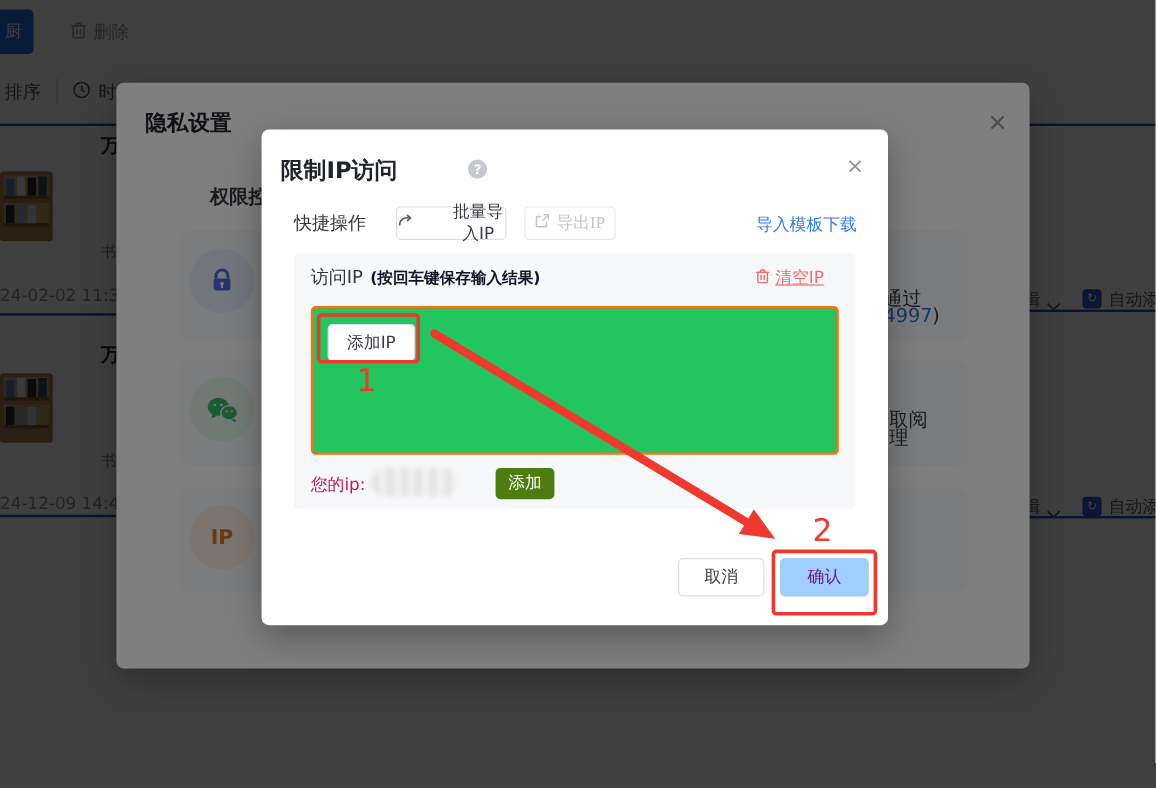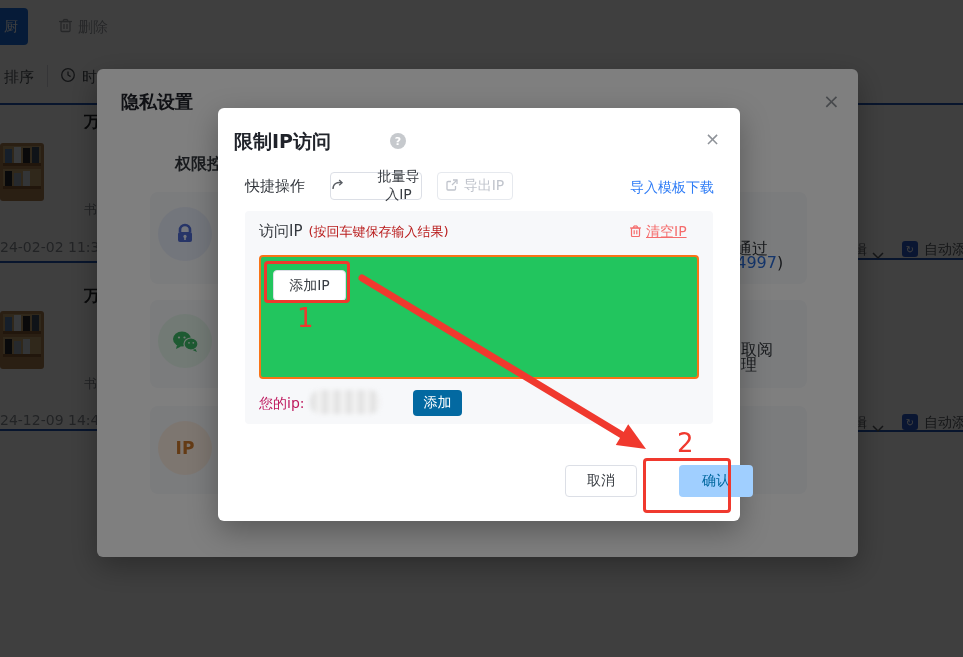--- a/index.html
+++ b/index.html
@@ -46,29 +46,29 @@
   .frag-blue { color:#2a6cd9; }
 
   .btn { border:1px solid #dcdfe6; background:#fff; border-radius:4px; font-size:14px;
     color:#383c42; display:flex; align-items:center; justify-content:center; gap:6px; cursor:pointer;
     font-family:"DejaVu Sans","Liberation Sans",sans-serif; }
   .btn.disabled { color:#c0c4cc; border-color:#e6e9ee; cursor:default; }
   .link-blue { color:#2e7cf6; font-size:14px; cursor:pointer; white-space:nowrap; }
   .link-red { color:#f56c6c; font-size:14px; cursor:pointer; display:flex; align-items:center; gap:4px; }
   .gray-panel { background:#f7f8fa; border-radius:4px; }
   .ip-textarea { background:#22c55e; border-radius:4px; border:2px solid #f97316; }
-  .hint { font-size:13px; color:#b91c1c; }
+  .hint { font-size:13px; color:#0f172a;font-weight:bold; }
   .label-strong { font-size:15px; color:#33373d; }
   .your-ip { font-size:14px; color:#be185d; }
   .blur-ip { background:repeating-linear-gradient(90deg,#e3e3e3 0 6px,#f1f1f1 6px 12px);
     border-radius:10px; filter:blur(2px); }
-  .btn-blue { background:#0369a1; color:#fff; border:none; border-radius:4px; font-size:14px;
+  .btn-blue { background:#4d7c0f; color:#fff; border:none; border-radius:4px; font-size:14px;
     display:flex; align-items:center; justify-content:center; cursor:pointer; }
-  .btn-confirm-disabled { background:#a0cfff; color:#0369a1; border:none; border-radius:4px;
-    font-size:14px; display:flex; align-items:center; justify-content:center;margin-left:29px; }
+  .btn-confirm-disabled { background:#a0cfff; color:#701a75; border:none; border-radius:4px;
+    font-size:14px; display:flex; align-items:center; justify-content:center; }
   .help-circle { width:16px; height:16px; border-radius:50%; background:#c6c9cd; color:#fff;
     font-size:11px; font-weight:bold; display:flex; align-items:center; justify-content:center; }
 
   .red-box { border:3px solid #f0392e; border-radius:4px; }
   .red-num { color:#f0392e; font-size:26px; font-weight:500; }
 </style>
 </head>
 <body>
 
 <div class="stage">
@@ -228,21 +228,21 @@
         <svg width="13" height="12" viewBox="0 0 13 12">
             <g fill="none" stroke="#5a5e64" stroke-width="1.4">
           <path d="M2 10 C2 4.5 6 3 10.5 3.6"></path>
               <polyline points="8.2,1 11,3.7 8.2,6.2"></polyline>
         </g>
           </svg>
       </span>
       <span>批量导入IP</span>
     </button>
 
-    <button class="abs btn disabled" style="left:219px; top:64px; width:76px; height:28px;">
+    <button class="abs btn disabled" style="left:219px; top:64px; width:76px; height:28px;font-family:Liberation Serif, serif;">
       <span>
         <svg width="12" height="12" viewBox="0 0 12 12">
             <g fill="none" stroke="#c0c4cc" stroke-width="1.3">
           <path d="M9.5 7 v3 a1 1 0 0 1 -1 1 h-6.5 a1 1 0 0 1 -1 -1 v-6.5 a1 1 0 0 1 1 -1 h3"></path>
           <polyline points="7,1 11,1 11,5"></polyline>
               <line x1="11" y1="1" x2="6" y2="6"></line>
         </g>
           </svg>
       </span>
       <span>导出IP</span>

